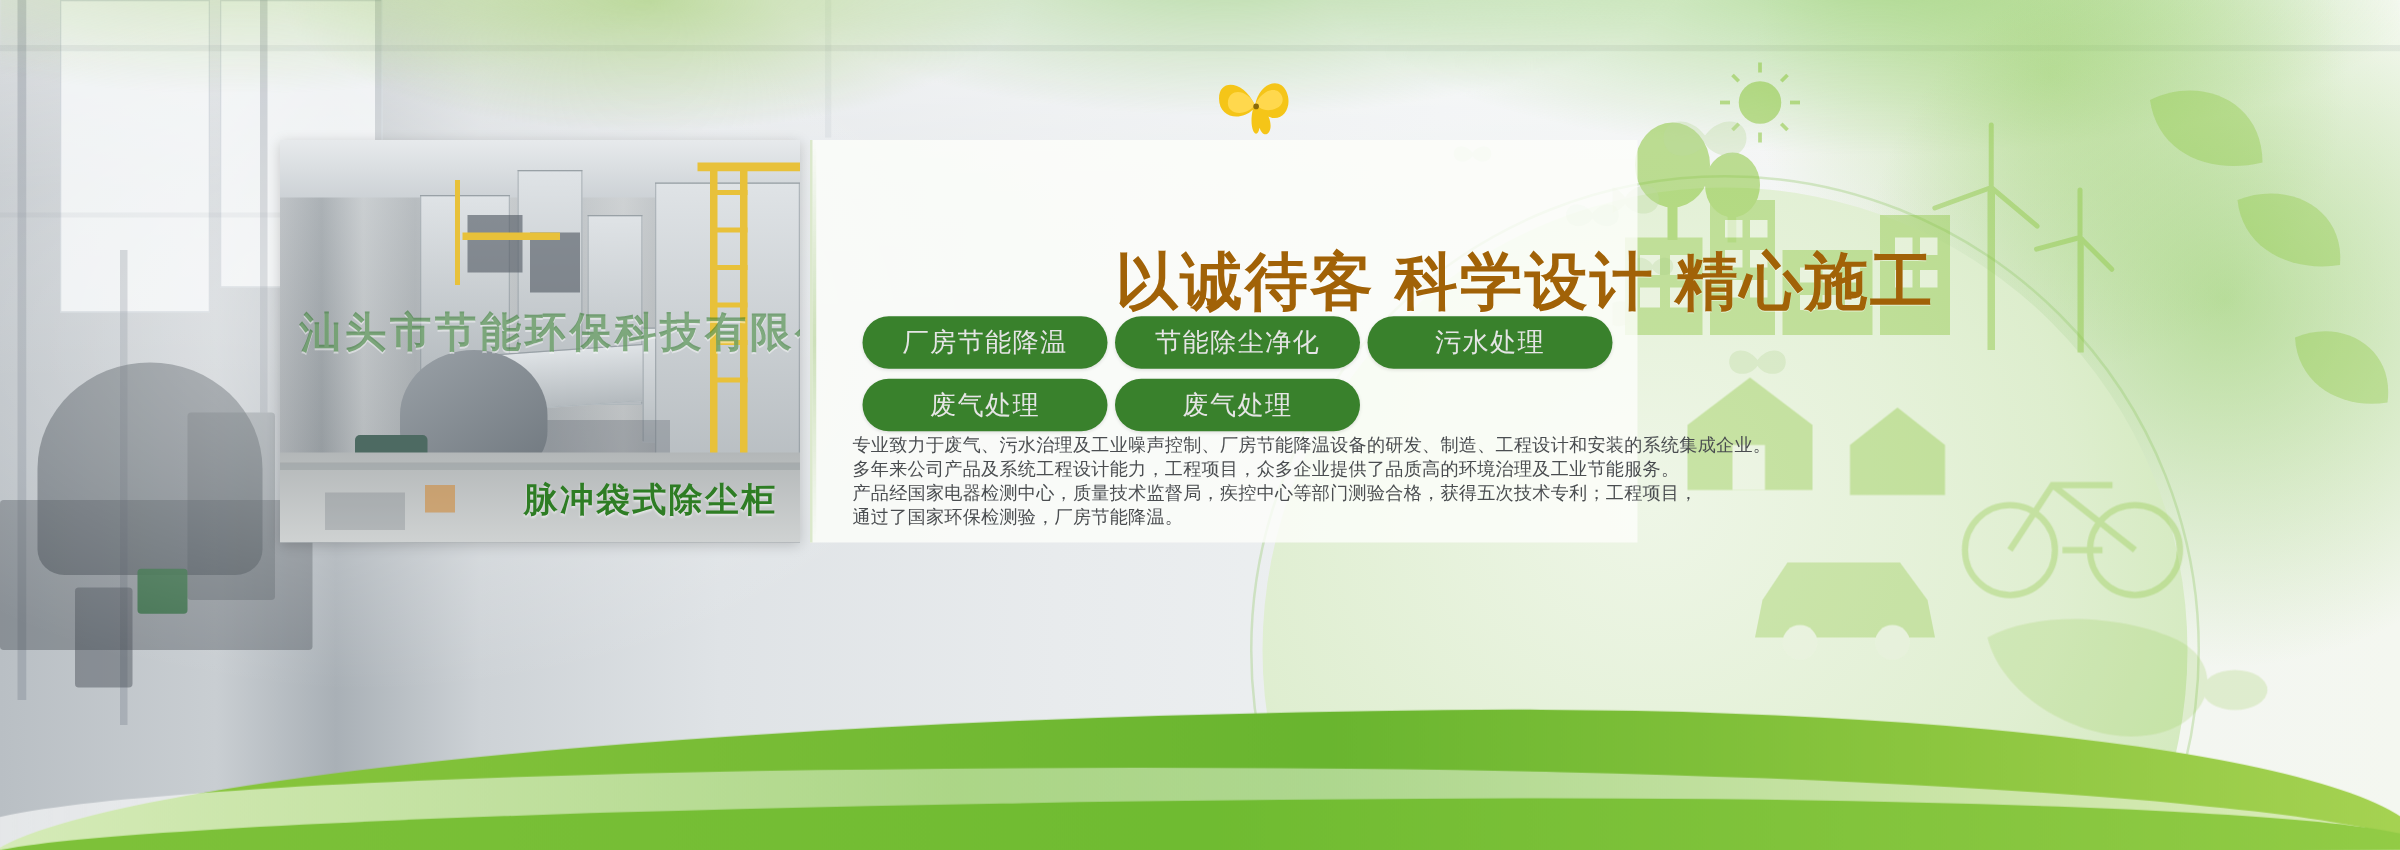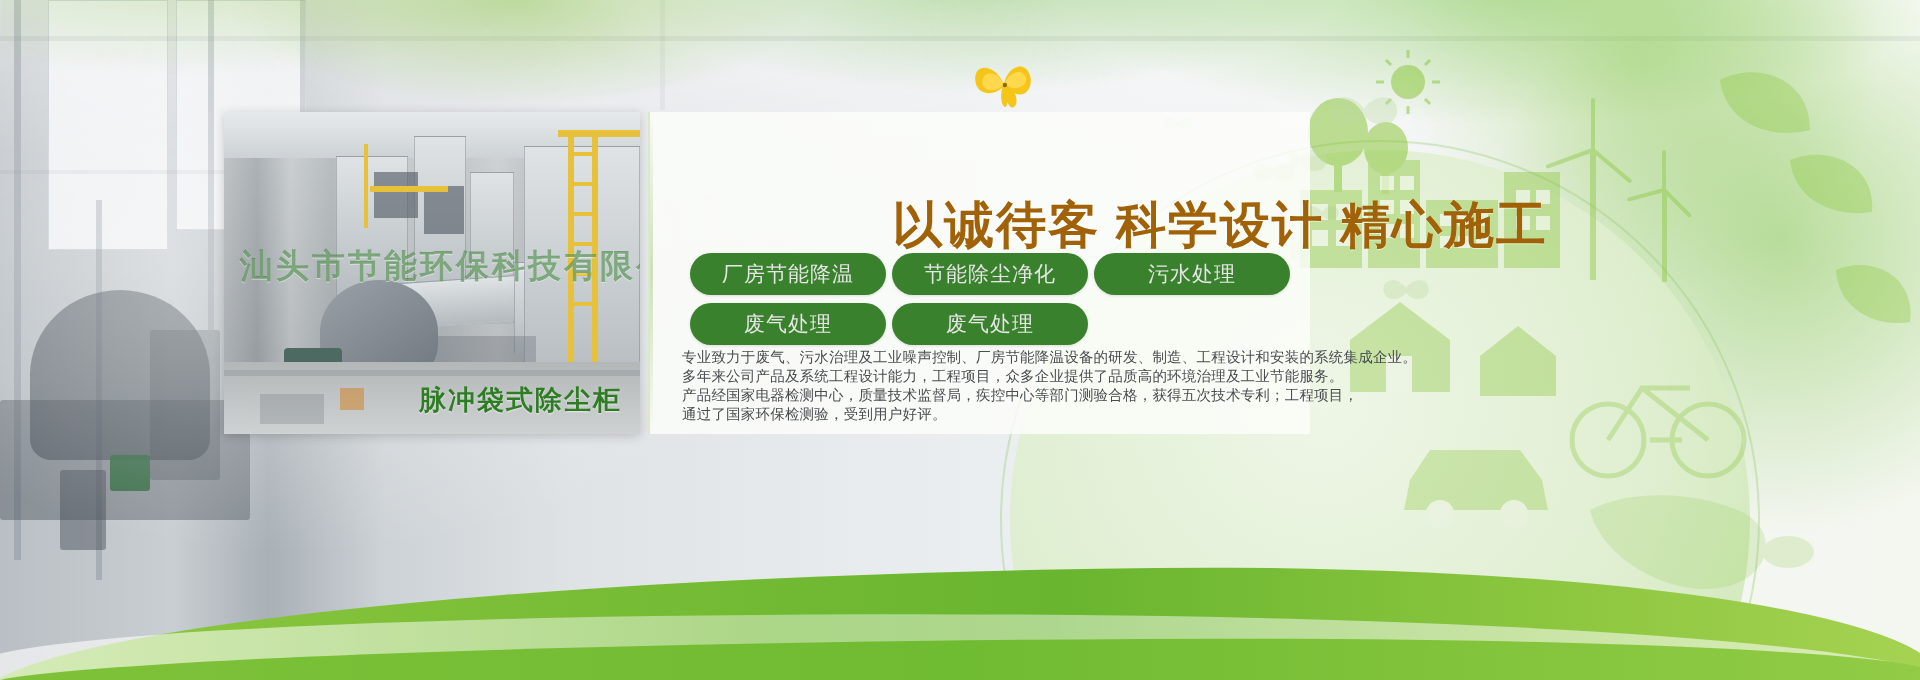--- a/index.html
+++ b/index.html
@@ -413,16 +413,16 @@
     <div class="pill">节能除尘净化</div>
     <div class="pill">污水处理</div>
     <div class="pill">废气处理</div>
     <div class="pill">废气处理</div>
   </div>
 
   <div class="para">
     <div>专业致力于废气、污水治理及工业噪声控制、厂房节能降温设备的研发、制造、工程设计和安装的系统集成企业。</div>
     <div>多年来公司产品及系统工程设计能力，工程项目，众多企业提供了品质高的环境治理及工业节能服务。</div>
     <div>产品经国家电器检测中心，质量技术监督局，疾控中心等部门测验合格，获得五次技术专利；工程项目，</div>
-    <div>通过了国家环保检测验，受到用户好评。</div>
+    <div>通过了国家环保检测验，厂房节能降温。</div>
   </div>
 
 </div>
 
 </body></html>

